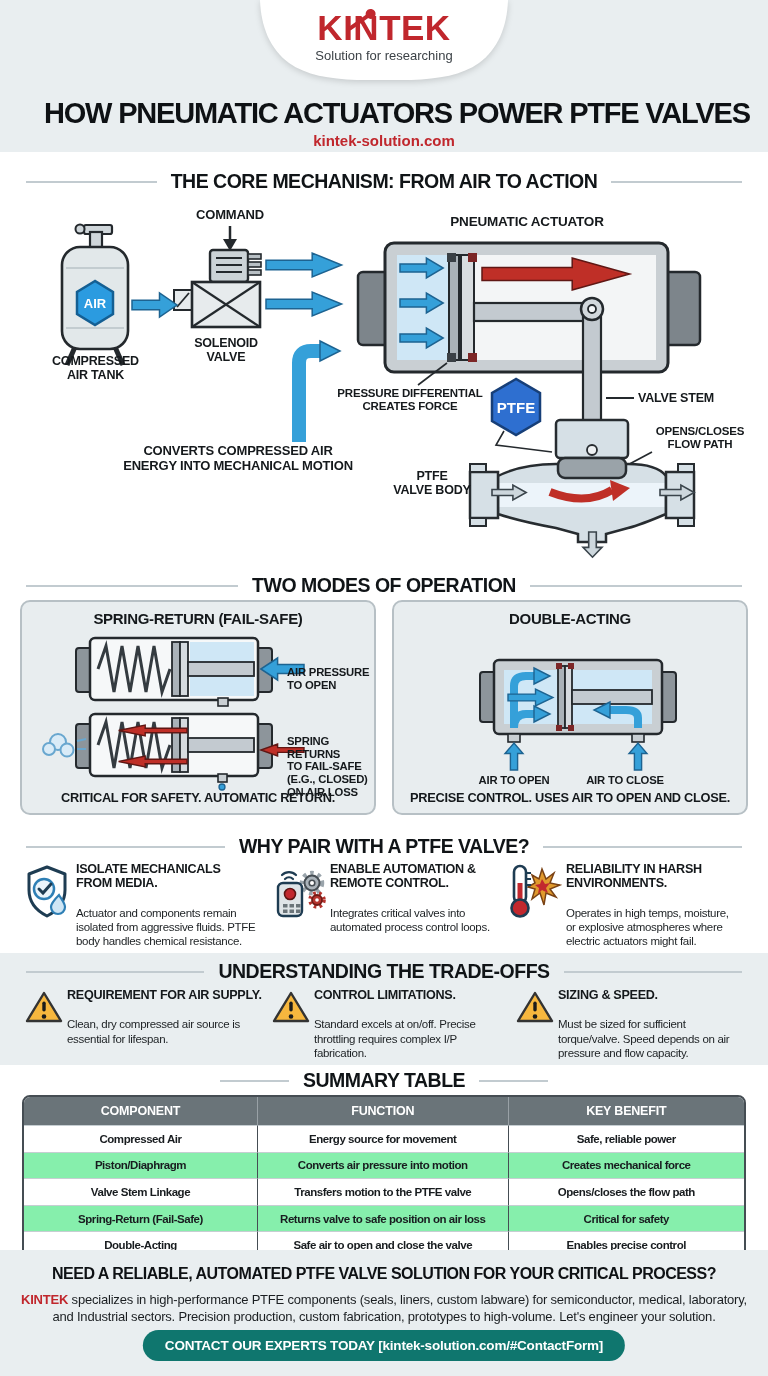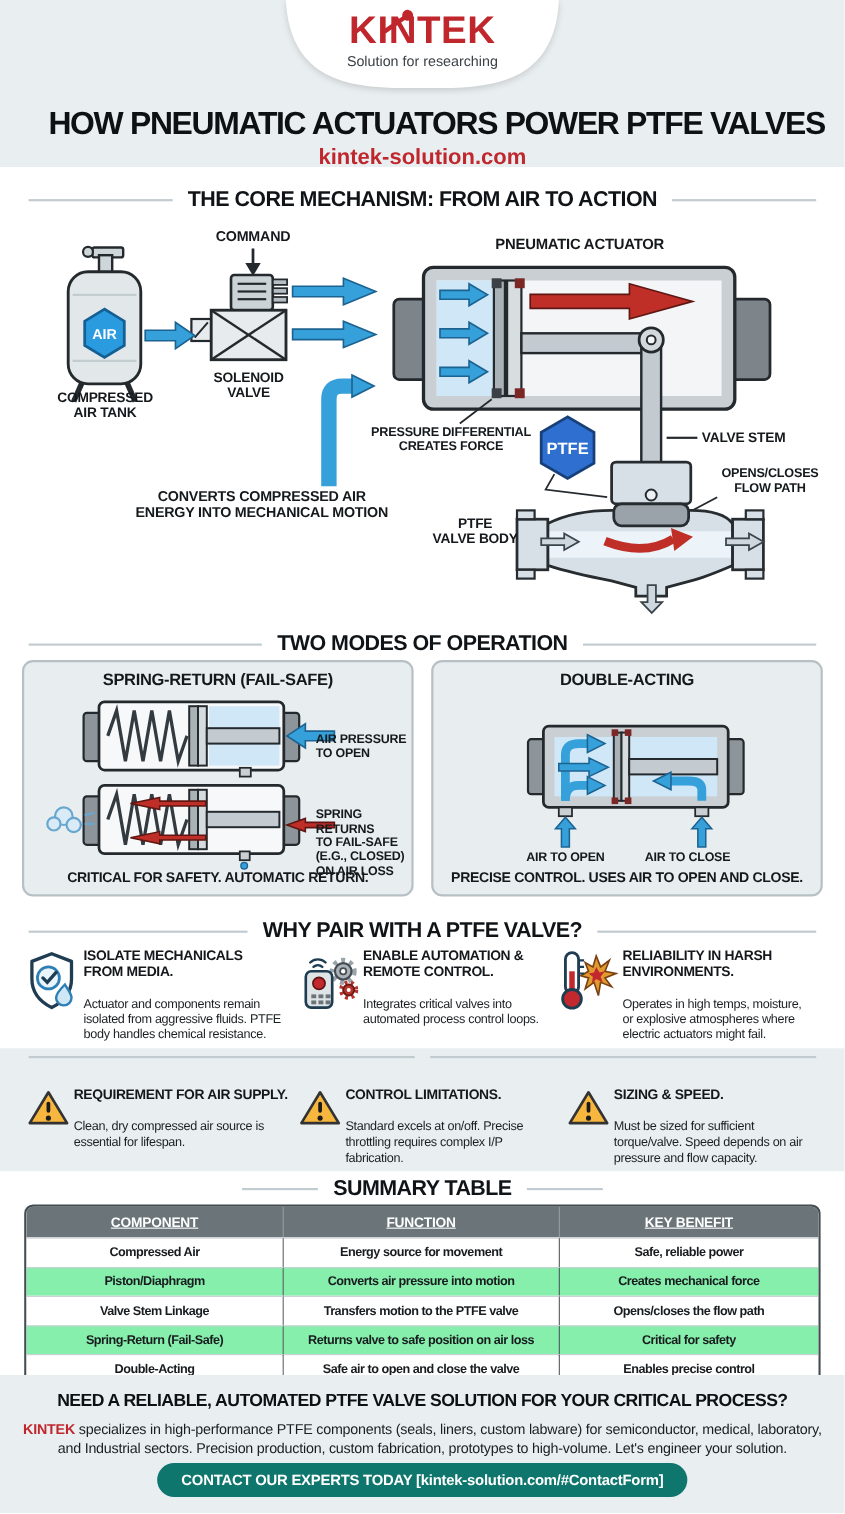--- a/index.html
+++ b/index.html
@@ -18,26 +18,26 @@
   .col-title{font-size:12.6px;font-weight:bold;line-height:1.15;letter-spacing:-0.3px;white-space:pre-line;}
   .col-body{font-size:11.5px;line-height:1.24;letter-spacing:-0.3px;color:#1c2023;margin-top:15px;}
   
   #logo-badge{filter:drop-shadow(0 2px 3px rgba(0,0,0,0.15));}
   #logo-text{font-size:35px;font-weight:bold;color:#c0272d;letter-spacing:0.5px;line-height:1;}
   #logo-pin{position:absolute;width:26px;height:3.5px;background:#c0272d;transform:rotate(-35deg);border-radius:2px;}
   #logo-pin::after{content:"";position:absolute;right:-6px;top:-3.5px;width:10px;height:10px;border-radius:50%;background:#c0272d;}
   #tagline{font-size:13px;color:#3c4247;margin-top:3px;}
   #main-title{position:absolute;top:97px;left:0;width:768px;text-align:left;font-size:29px;font-weight:bold;
               letter-spacing:-1.2px;color:#0e1114;margin-left:44px;}
-  #site-url{position:absolute;top:132px;left:0;width:768px;text-align:center;font-size:20px;font-weight:bold;color:#c0272d;}
+  #site-url{position:absolute;top:132px;left:0;width:768px;text-align:center;font-size:15px;font-weight:bold;color:#c0272d;}
   
   #summary-table{position:absolute;left:22px;top:30px;width:724px;border:2px solid #454d53;border-radius:8px;
                  overflow:hidden;border-collapse:separate;border-spacing:0;table-layout:fixed;}
   #summary-table th{background:#6a7479;color:#fff;font-size:12.5px;font-weight:bold;height:26px;
-                    border-right:1.5px solid #99a1a6;letter-spacing:-0.2px;text-decoration:underline;}
+                    border-right:1.5px solid #99a1a6;letter-spacing:-0.2px;}
   #summary-table th:last-child{border-right:none;}
   #summary-table td{background:#fff;font-size:11.5px;font-weight:bold;letter-spacing:-0.45px;text-align:center;
                     height:23.6px;border-right:1.5px solid #454d53;border-top:1px solid #c6ced2;
                     white-space:nowrap;overflow:hidden;color:#181c1f;}
   #summary-table td:last-child{border-right:none;}
   #summary-table tr.alt td{background:#86efac;}
   
   #footer-headline{position:absolute;top:15px;left:0;width:768px;text-align:center;font-size:16px;font-weight:bold;letter-spacing:-0.5px;color:#0e1114;}
   #footer-body{position:absolute;top:42px;left:19px;width:730px;text-align:center;font-size:13px;line-height:1.28;letter-spacing:-0.2px;color:#1a1e21;}
   #footer-brand{color:#c0272d;font-weight:bold;}
@@ -341,20 +341,21 @@
     <div class="abs" style="left:566px;top:37px;width:168px;">
       <div class="col-title">RELIABILITY IN HARSH
 ENVIRONMENTS.</div>
       <div class="col-body">Operates in high temps, moisture, or explosive atmospheres where electric actuators might fail.</div>
     </div>
   </div>
 
   <div class="abs bg-gray" style="left:0;top:953px;width:768px;height:112px;">
     <div class="sec-header" style="top:7px;">
       <div class="line"></div>
+      <div class="txt">UNDERSTANDING THE TRADE-OFFS</div>
       <div class="line"></div>
     </div>
 
     <svg class="abs" style="left:25px;top:37px;" width="38" height="34" viewBox="0 0 38 34">
       <path d="M19,3 L36,31 H2 Z" fill="#f7b73e" stroke="#333333" stroke-width="2.4" stroke-linejoin="round"></path>
       <rect x="17.3" y="11.5" width="3.4" height="10" rx="1.7" fill="#1b1b1b"></rect>
         <circle cx="19" cy="26.5" r="2.3" fill="#1b1b1b"></circle>
     </svg>
     <div class="abs" style="left:67px;top:35px;width:198px;">
       <div class="col-title">REQUIREMENT FOR AIR SUPPLY.</div>

